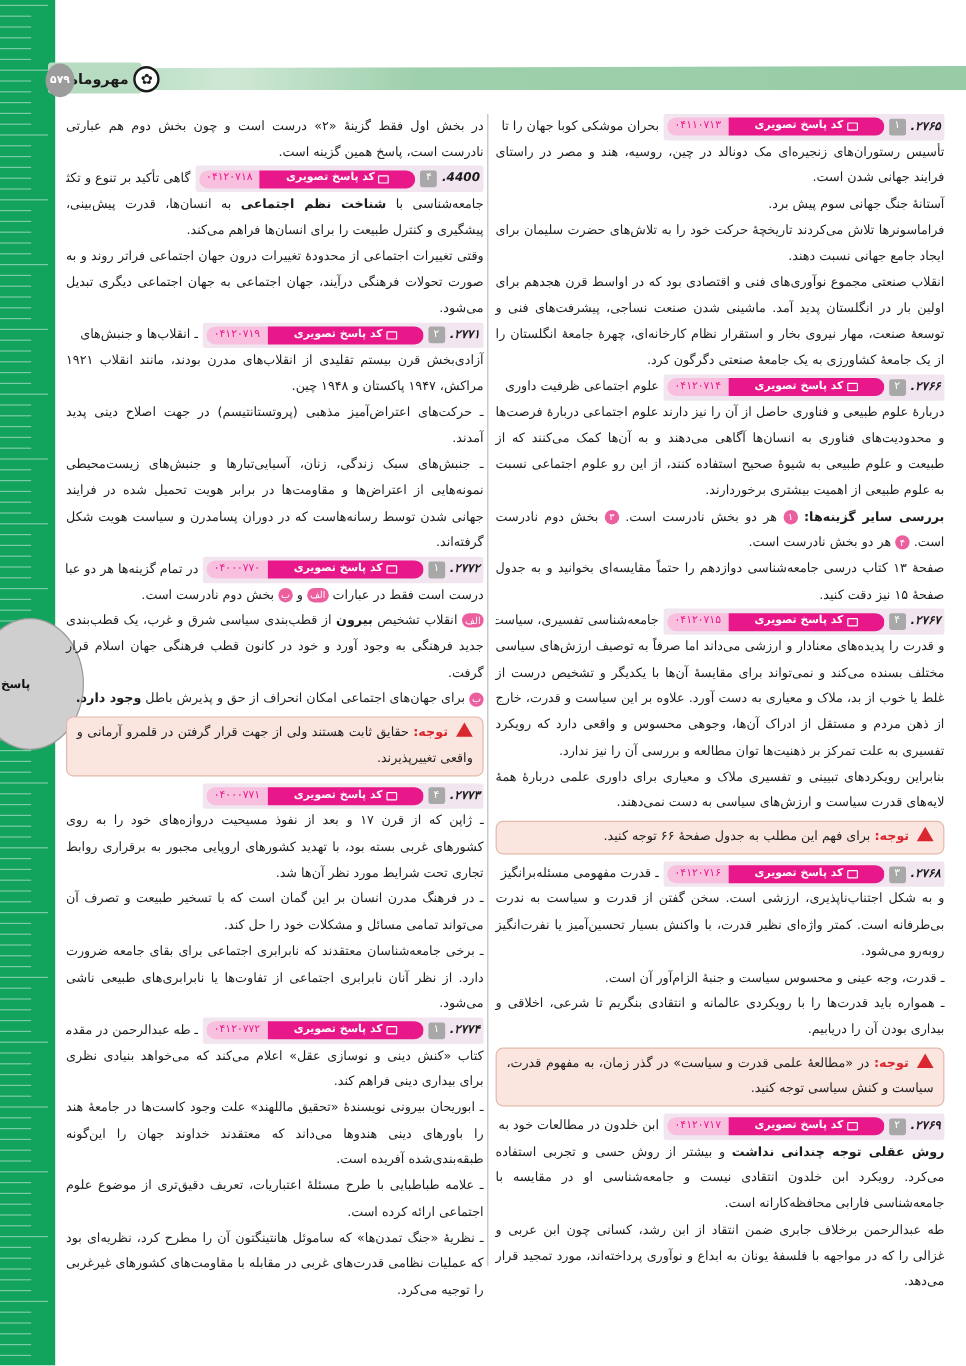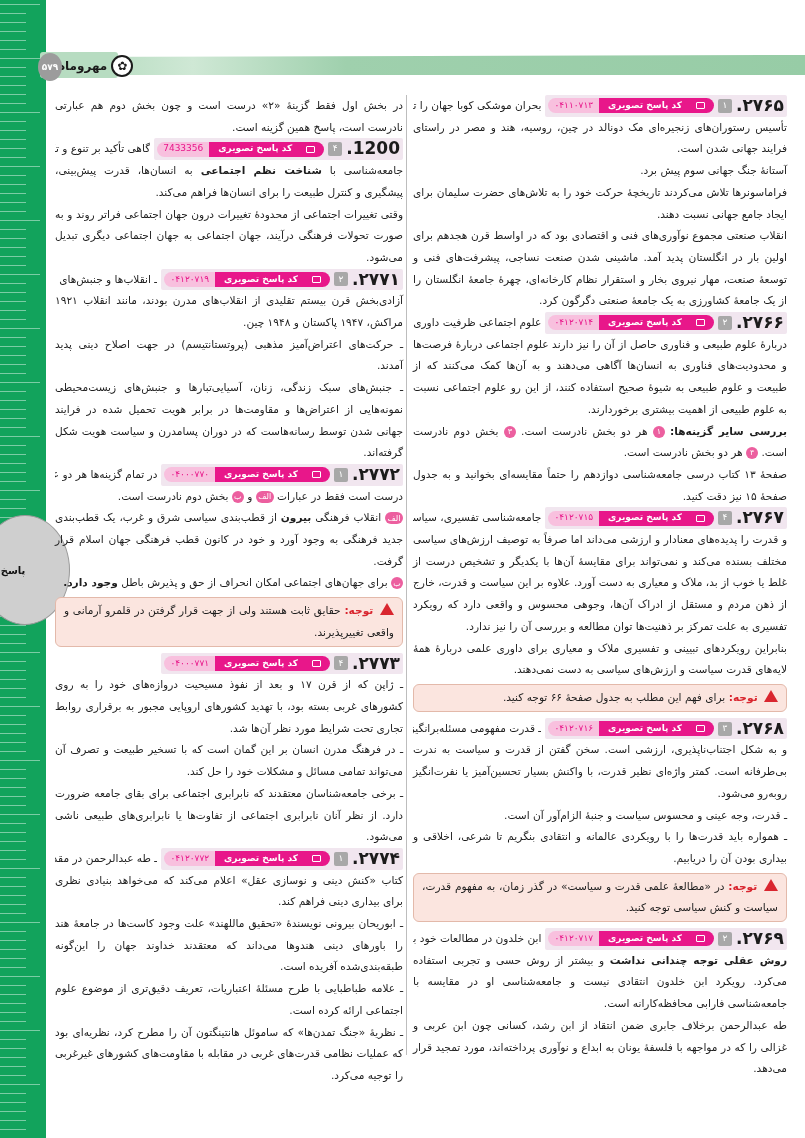--- a/index.html
+++ b/index.html
@@ -25,24 +25,24 @@
   .side-tab span { font-size: 10px; font-weight: bold; color: #111; }
 
   
   .col { position: absolute; top: 95px; font-size: 10.6px; line-height: 21.7px; text-align: justify; direction: rtl; }
   .col-right { left: 413px; width: 374px; }
   .col-left { left: 55px; width: 348px; }
   .divider { position: absolute; left: 406px; top: 95px; width: 1px; height: 960px; background: #bdbdbd; }
 
   .q-head { display: flex; align-items: center; gap: 4px; flex-wrap: nowrap; }
   .q-head-bar { background: #f1e6ef; border-radius: 2px; padding: 0 3px; display: inline-flex; align-items: center; gap: 4px; }
-  .q-num { font-weight: bold; font-size: 17px; color: #1b1b1b; }
+  .q-num { font-weight: bold; font-size: 10px; color: #1b1b1b; font-style: italic; }
   .q-ans { background: #a8a8a8; color: #fff; font-size: 9px; width: 14px; height: 14px; display: inline-flex; align-items: center; justify-content: center; border-radius: 2px; }
   .code-pill { display: inline-flex; align-items: center; height: 15px; border-radius: 8px; overflow: hidden; font-size: 9px; }
-  .code-label { background: #e8178a; color: #fff; padding: 0 9px; font-weight: bold; height: 28px; display: inline-flex; align-items: center; gap: 14px; }
+  .code-label { background: #e8178a; color: #fff; padding: 0 22px; font-weight: bold; height: 28px; display: inline-flex; align-items: center; gap: 3px; }
   .code-val { background: #f8c0de; color: #e8178a; padding: 16px 6px; height: 15px; display: inline-flex; align-items: center; }
   .q-lead { flex: 1; white-space: nowrap; overflow: hidden; }
   .tv-icon { display: inline-block; width: 9px; height: 7px; border: 1px solid #fff; border-radius: 1px; }
 
   p { margin: 0; }
   b { font-weight: bold; }
   .opt-circ { display: inline-flex; width: 12px; height: 12px; border-radius: 50%; background: #ec5f9f; color: #fff; font-size: 8px; align-items: center; justify-content: center; vertical-align: middle; }
 
   .note { background: #fbe5df; border: 1px solid #e3b9aa; border-radius: 6px; padding: 2px 8px; margin: 3px 0 6px 0; }
   .note-title { color: #d9262f; font-weight: bold; }
@@ -316,28 +316,28 @@
     <p>طه عبدالرحمن برخلاف جابری ضمن انتقاد از ابن رشد، کسانی چون ابن عربی و غزالی را که در مواجهه با فلسفهٔ یونان به ابداع و نوآوری پرداخته‌اند، مورد تمجید قرار می‌دهد.</p>
   </div>
 </div>
 
 <div class="col col-left">
   <p>در بخش اول فقط گزینهٔ «۲» درست است و چون بخش دوم هم عبارتی نادرست است، پاسخ همین گزینه است.</p>
 
   <div>
     <div class="q-head">
       <span class="q-head-bar">
-        <span class="q-num">1200.</span>
+        <span class="q-num">4400.</span>
         <span class="q-ans">۴</span>
         <span class="code-pill">
           <span class="code-label">
               <span class="tv-icon"></span>
               <span>کد پاسخ تصویری</span>
             </span>
-          <span class="code-val">7433356</span>
+          <span class="code-val">۰۴۱۲۰۷۱۸</span>
         </span>
       </span>
       <span class="q-lead">گاهی تأکید بر تنوع و تکثر</span>
     </div>
     <p>
       <span>جامعه‌شناسی با</span>
       <b>شناخت نظم اجتماعی</b>
       <span>به انسان‌ها، قدرت پیش‌بینی، پیشگیری و کنترل طبیعت را برای انسان‌ها فراهم می‌کند.</span>
     </p>
     <p>وقتی تغییرات اجتماعی از محدودهٔ تغییرات درون جهان اجتماعی فراتر روند و به صورت تحولات فرهنگی درآیند، جهان اجتماعی به جهان اجتماعی دیگری تبدیل می‌شود.</p>
@@ -380,21 +380,21 @@
     </div>
     <p>
       <span>درست است فقط در عبارات</span>
       <span class="opt-circ" style="width:18px;border-radius:7px;">الف</span>
       <span>و</span>
       <span class="opt-circ">ب</span>
       <span>بخش دوم نادرست است.</span>
     </p>
     <p>
       <span class="opt-circ" style="width:18px;border-radius:7px;">الف</span>
-      <span>انقلاب فرهنگی</span>
+      <span>انقلاب تشخیص</span>
       <b>بیرون</b>
       <span>از قطب‌بندی سیاسی شرق و غرب، یک قطب‌بندی جدید فرهنگی به وجود آورد و خود در کانون قطب فرهنگی جهان اسلام قرار گرفت.</span>
     </p>
     <p>
       <span class="opt-circ">ب</span>
       <span>برای جهان‌های اجتماعی امکان انحراف از حق و پذیرش باطل</span>
       <b>وجود دارد.</b>
     </p>
     <div class="note">
       <span class="warn-icon"></span>

